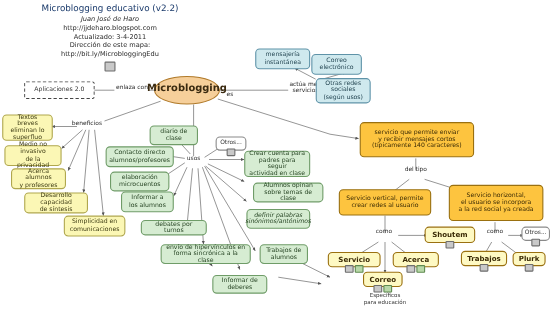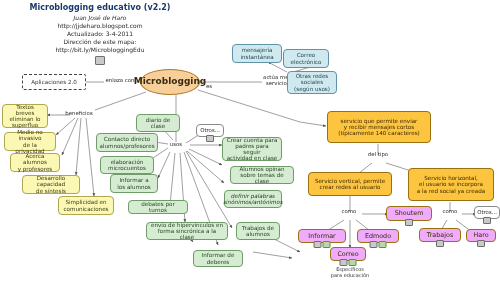--- a/index.html
+++ b/index.html
@@ -14,35 +14,35 @@
   .node{
     position:absolute;box-sizing:border-box;
     display:flex;align-items:center;justify-content:center;
     text-align:center;line-height:1.08;
     border-radius:4px;
     border:1px solid #7a7a4a;
     padding:2px 3px;
     white-space:pre-line;
   }
   .title{position:absolute;text-align:center;line-height:1.25;}
-  .t-main{font-weight:bold;font-size:8px;color:#1a3a6b;}
+  .t-main{font-weight:normal;font-size:8px;color:#1a3a6b;}
   .t-sub{font-size:6px;color:#2b2b2b;font-style:italic;}
   .t-line{font-size:6px;color:#2b2b2b;}
 
   
   .central{
     border-radius:50%;
     background:#f6cf9a;border:1px solid #b07a2a;
     font-weight:bold;font-size:9px;color:#3a2a10;
   }
   
   .blue{background:#cfe9ee;border-color:#5f93a8;color:#1d3f4c;font-size:5.6px;}
   
   .amber{background:#fdc43f;border-color:#9a7010;color:#3a2a05;font-size:5.6px;}
-  .amber-b{background:#f0abfc;border-color:#9a7010;color:#3a2a05;font-size:6.4px;font-weight:normal;}
+  .amber-b{background:#fef9c3;border-color:#9a7010;color:#3a2a05;font-size:6.4px;font-weight:bold;}
   
   .yellow{background:#fbf7b5;border-color:#b0a74e;color:#3c3a12;font-size:5.6px;}
   
   .green{background:#d6ecd2;border-color:#6f9c68;color:#1f3d1c;font-size:5.6px;}
   .green-i{font-style:italic;}
   
   .white{background:#ffffff;border-color:#8a8a8a;color:#333;font-size:5.4px;}
   
   .dashed{background:#ffffff;border:1px dashed #444;color:#333;font-size:5.6px;border-radius:2px;}
 
@@ -183,42 +183,42 @@
 crear redes al usuario</div>
   <div class="node amber" style="left:408px;top:168px;width:86px;height:33px;">Servicio horizontal,
 el usuario se incorpora
 a la red social ya creada</div>
 
   <div class="node amber-b" style="left:386px;top:206px;width:46px;height:15px;">
     <span>Shoutem</span>
     <span class="res"><i class="chip"></i></span>
   </div>
   <div class="node amber-b" style="left:298px;top:229px;width:48px;height:14px;">
-    <span>Informar</span>
+    <span>Servicio</span>
     <span class="res"><i class="chip"></i><i class="chip g"></i></span>
   </div>
   <div class="node amber-b" style="left:357px;top:229px;width:42px;height:14px;">
-    <span>Edmodo</span>
+    <span>Acerca</span>
     <span class="res"><i class="chip"></i><i class="chip g"></i></span>
   </div>
   <div class="node amber-b" style="left:330px;top:247px;width:36px;height:14px;">
     <span>Correo</span>
     <span class="res"><i class="chip"></i><i class="chip g"></i></span>
   </div>
 
   <div class="node white" style="left:474px;top:206px;width:26px;height:13px;">
     <span>Otros...</span>
     <span class="res"><i class="chip"></i></span>
   </div>
   <div class="node amber-b" style="left:419px;top:228px;width:42px;height:14px;">
     <span>Trabajos</span>
     <span class="res"><i class="chip"></i></span>
   </div>
   <div class="node amber-b" style="left:466px;top:229px;width:30px;height:13px;">
-    <span>Haro</span>
+    <span>Plurk</span>
     <span class="res"><i class="chip"></i></span>
   </div>
 
   <div class="footnote" style="left:318px;top:267px;width:64px;">Específicos
 para educación</div>
 
   <div class="node yellow" style="left:2px;top:104px;width:46px;height:24px;">Textos breves
 eliminan lo
 superfluo</div>
   <div class="node yellow" style="left:4px;top:132px;width:52px;height:19px;">Medio no invasivo

